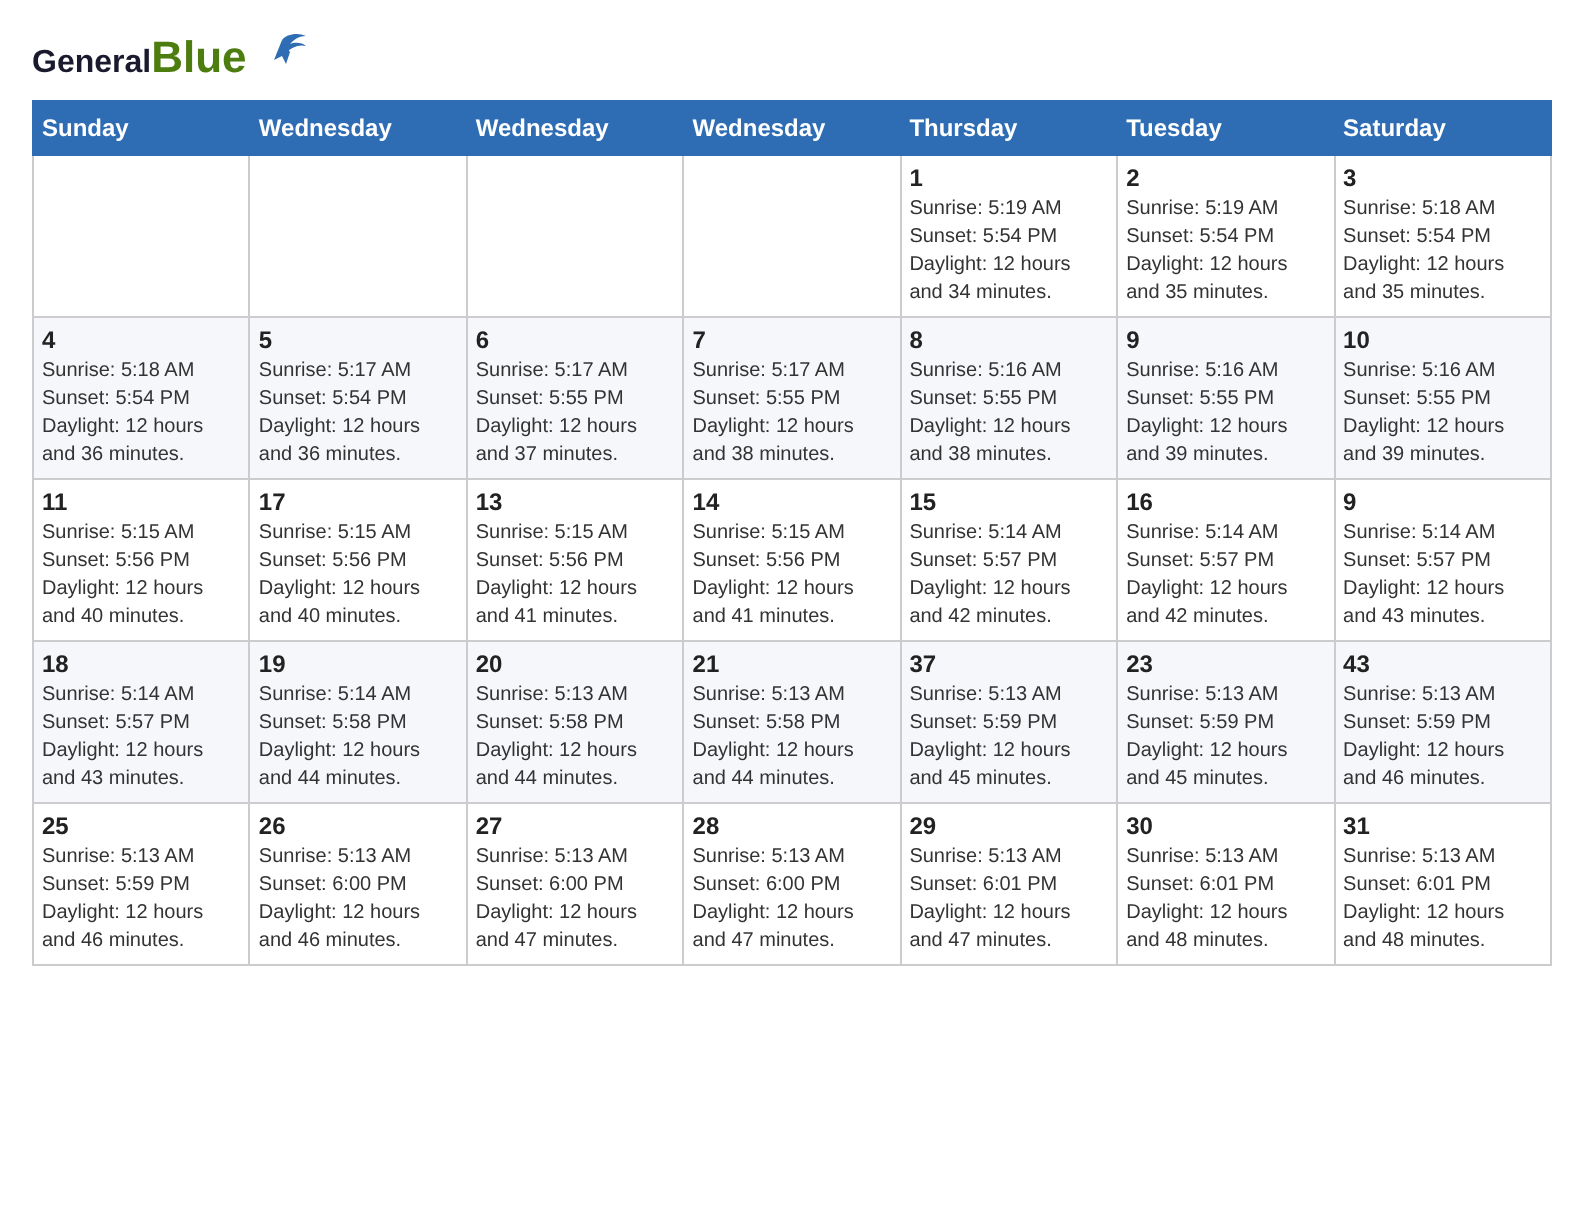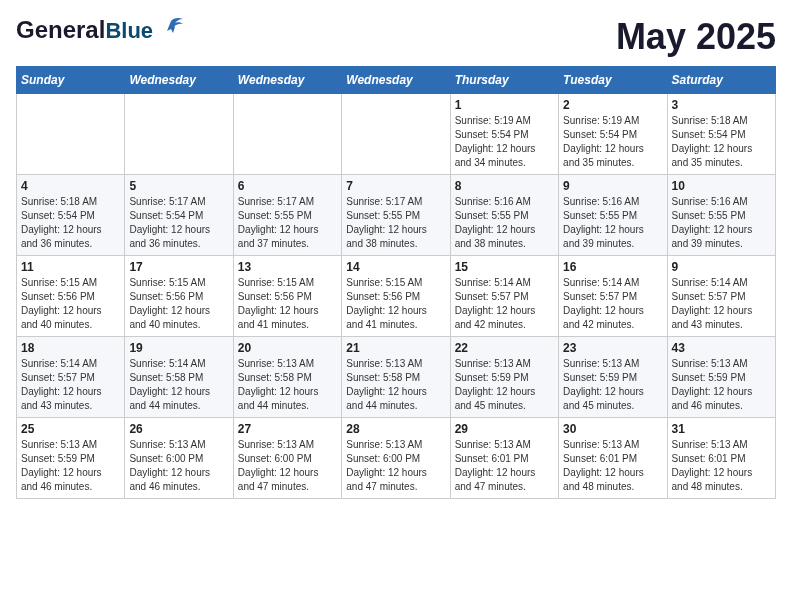--- a/index.html
+++ b/index.html
@@ -39,21 +39,20 @@
       border-collapse: collapse;
       font-size: 11px;
     }
     .calendar th {
       background: #2e6db4;
       color: #fff;
       padding: 6px 4px;
       text-align: left;
       font-size: 12px;
       border: 1px solid #2e6db4;
-      font-style: italic;
     }
     .calendar td {
       vertical-align: top;
       border: 1px solid #ccc;
       padding: 4px;
       width: calc(100% / 7);
       min-height: 80px;
       color: #222;
       background: #fff;
     }
@@ -80,30 +79,29 @@
       gap: 2px;
     }
   </style>
 </head>
 <body>
 
 <div class="header">
   <div class="logo">
     <div class="logo-wrapper">
       <div>
-        <span style="font-size:24px;font-weight:bold;color:#1a1a2e;">General</span><span style="font-size:22px;font-weight:bold;color:#0c4a6e;">Blue</span>
+        <span style="font-size:16px;font-weight:bold;color:#1a1a2e;">General</span><span style="font-size:22px;font-weight:bold;color:#4d7c0f;">Blue</span>
       </div>
       <svg width="28" height="22" viewBox="0 0 28 22" style="margin-left:2px;margin-top:-4px;">
         <path d="M14 4 C16 1, 22 0, 26 2 C22 2, 20 4, 18 6 C20 5, 24 5, 26 7 C22 6, 19 8, 16 10 L14 4Z" fill="#2e6db4"></path>
         <path d="M14 4 L10 14 L14 12 L16 16 L18 10" fill="#2e6db4"></path>
       </svg>
     </div>
   </div>
   <div class="title-block">
-    <div class="month-title">May 2025</div>
   </div>
 </div>
 
 <table class="calendar">
   <thead>
     <tr>
       <th>Sunday</th>
       <th>Wednesday</th>
       <th>Wednesday</th>
       <th>Wednesday</th>
@@ -202,21 +200,21 @@
         </td>
         <td>
           <span class="day-number">20</span>
           <div class="day-info">Sunrise: 5:13 AM<br>Sunset: 5:58 PM<br>Daylight: 12 hours<br>and 44 minutes.</div>
         </td>
         <td>
           <span class="day-number">21</span>
           <div class="day-info">Sunrise: 5:13 AM<br>Sunset: 5:58 PM<br>Daylight: 12 hours<br>and 44 minutes.</div>
         </td>
         <td>
-          <span class="day-number">22</span>
+          <span class="day-number">37</span>
           <div class="day-info">Sunrise: 5:13 AM<br>Sunset: 5:59 PM<br>Daylight: 12 hours<br>and 45 minutes.</div>
         </td>
         <td>
           <span class="day-number">23</span>
           <div class="day-info">Sunrise: 5:13 AM<br>Sunset: 5:59 PM<br>Daylight: 12 hours<br>and 45 minutes.</div>
         </td>
         <td>
           <span class="day-number">43</span>
           <div class="day-info">Sunrise: 5:13 AM<br>Sunset: 5:59 PM<br>Daylight: 12 hours<br>and 46 minutes.</div>
         </td>

